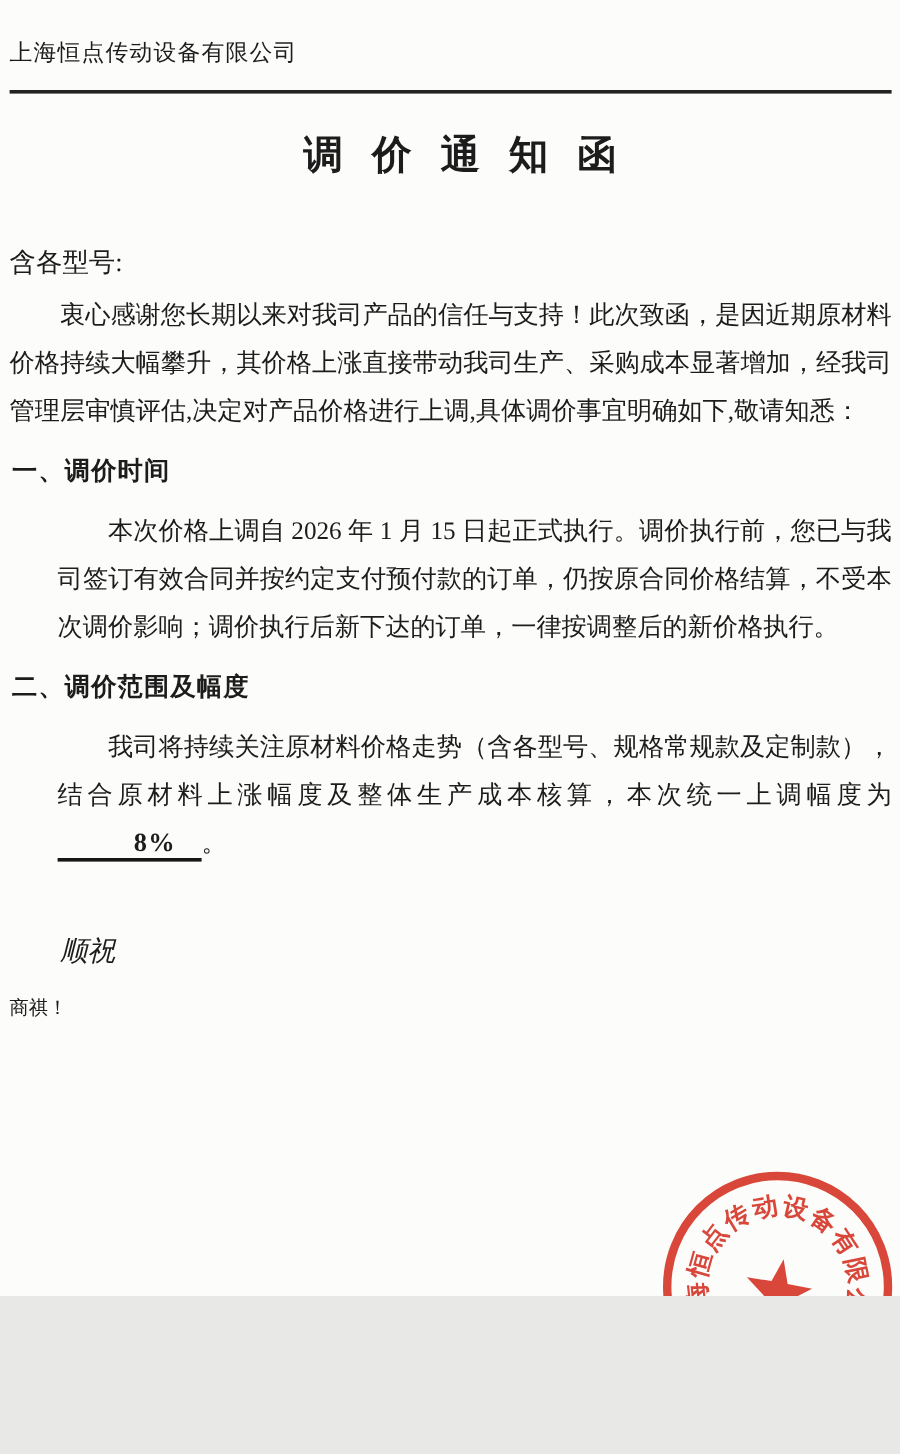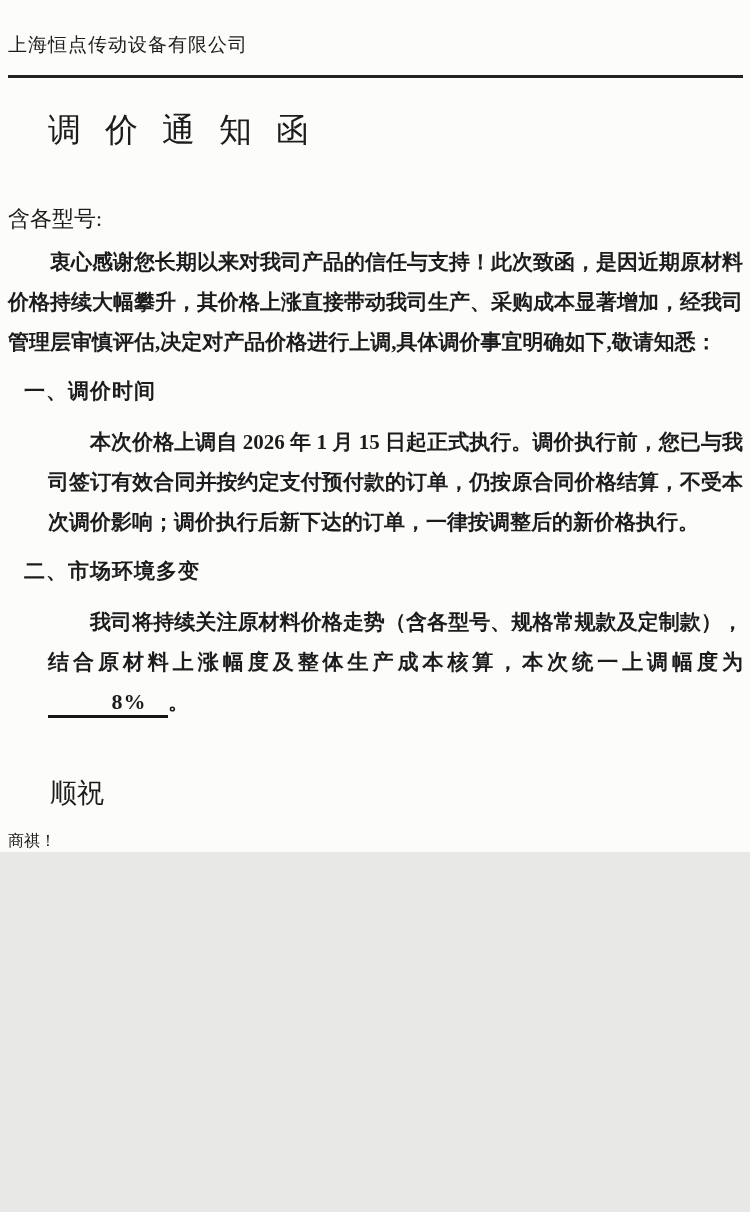--- a/index.html
+++ b/index.html
@@ -1,19 +1,19 @@
 <!DOCTYPE html>
 <html><head>
 <meta charset="utf-8">
 <style>
   html, body { margin: 0; padding: 0; background: #e8e8e6; }
   .page {
     position: relative;
     width: 750px;
-    height: 852px;
+    height: 1080px;
     margin: 0 auto;
     background: #fcfcfa;
     color: #1c1c1c;
     font-family: "Liberation Serif", "DejaVu Serif", serif;
     overflow: hidden;
   }
   .content { padding: 0 7px 0 8px; }
 
   .letterhead {
     margin: 30px 0 0 0;
@@ -22,64 +22,65 @@
     letter-spacing: 1px;
   }
   .rule {
     margin-top: 15px;
     height: 3px;
     background: #232323;
   }
   .title {
     margin: 30px 0 0 0;
     font-size: 33px;
-    font-weight: 400;
+    font-weight: 700;
     line-height: 44px;
+    text-align: center;
     letter-spacing: 24px;
     text-indent: 40px;
     white-space: nowrap;
   }
   .salutation {
     margin: 48px 0 0 0;
     font-size: 22px;
     line-height: 38px;
   }
   .para {
     margin: 4px 0 0 0;
     font-size: 21px;
     line-height: 40px;
     text-align: justify;
     text-justify: inter-ideograph;
     text-indent: 42px;
-    font-weight: bold;
   }
   .heading {
-    margin: 12px 0 0 16px;
-    font-family: Liberation Mono, monospace;
+    margin: 12px 0 0 2px;
+    font-family: Liberation Sans, sans-serif;
     font-weight: bold;
     font-size: 21px;
     line-height: 38px;
     letter-spacing: 1px;
   }
   .pgap   { margin-top: 10px; margin-left: 40px; }
   .closegap { margin-top: 42px; }
   .blank {
     display: inline-block;
     min-width: 120px;
     text-align: center;
     border-bottom: 3px solid #161616;
     line-height: 26px;
     vertical-align: baseline;
   }
   .blank b { font-size: 22px; letter-spacing: 1px; }
   .wish-prefix {
     margin: 52px 0 0 0;
-    font-size: 27px;
+    font-size: 23px;
     line-height: 38px;
     text-indent: 42px;
+    font-style: italic;
   }
   .wish {
     margin: 10px 0 0 0;
     font-size: 16px;
     line-height: 38px;
   }
 
   .sig-company {
     position: absolute;
     top: 1104px;
@@ -124,21 +125,21 @@
     <h1 class="title">调价通知函</h1>
 
     <p class="salutation">含各型号:</p>
 
     <p class="para">衷心感谢您长期以来对我司产品的信任与支持！此次致函，是因近期原材料价格持续大幅攀升，其价格上涨直接带动我司生产、采购成本显著增加，经我司管理层审慎评估,决定对产品价格进行上调,具体调价事宜明确如下,敬请知悉：</p>
 
     <h2 class="heading">一、调价时间</h2>
 
     <p class="para pgap">本次价格上调自 2026 年 1 月 15 日起正式执行。调价执行前，您已与我司签订有效合同并按约定支付预付款的订单，仍按原合同价格结算，不受本次调价影响；调价执行后新下达的订单，一律按调整后的新价格执行。</p>
 
-    <h2 class="heading">二、市场环境多变</h2>
+    <h2 class="heading">二、调价范围及幅度</h2>
 
     <p class="para pgap"><span>我司将持续关注原材料价格走势（含各型号、规格常规款及定制款），结合原材料上涨幅度及整体生产成本核算，本次统一上调幅度为</span><span class="blank"><b>8%</b></span><span>。</span></p>
 
 
     <p class="wish-prefix">顺祝</p>
 
     <p class="wish">商祺！</p>
   </div>
 
   <div class="sig-company">上海恒点传动设备有限公司</div>

